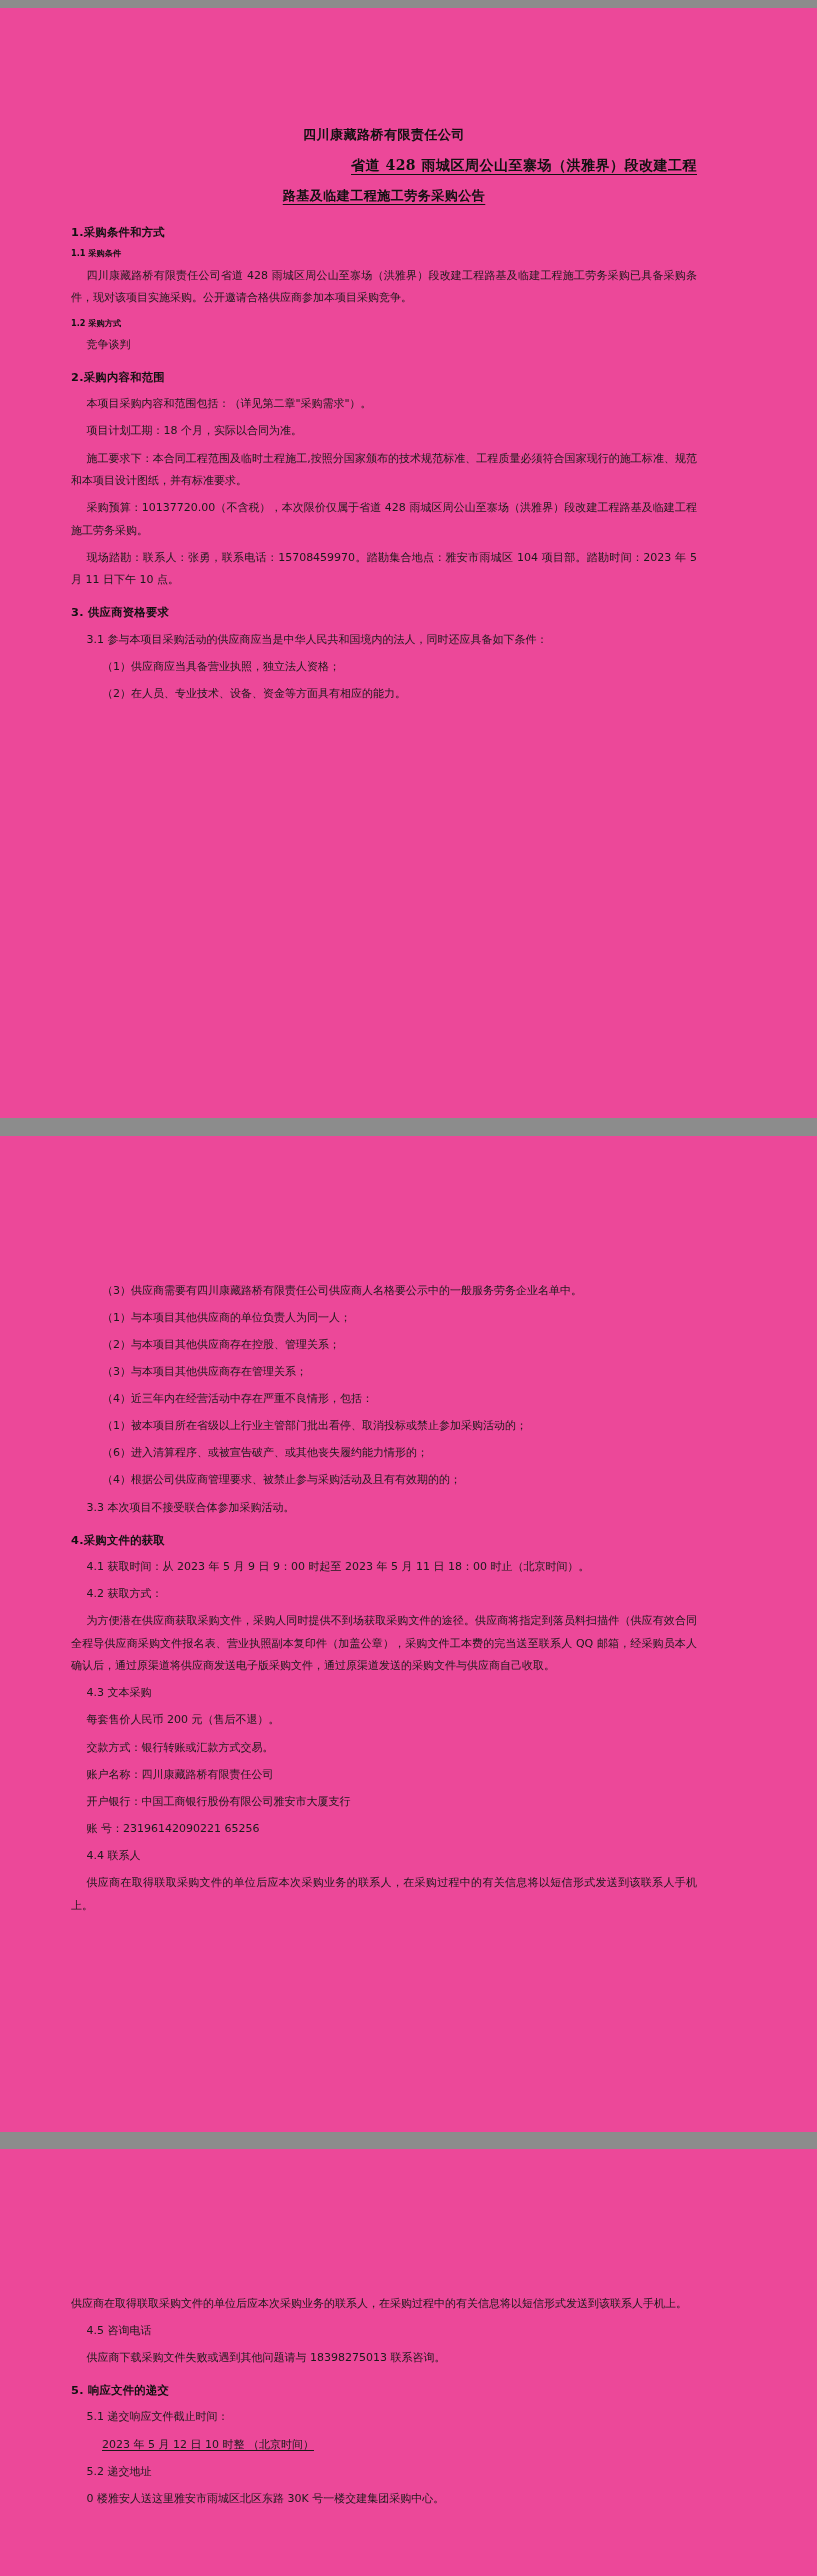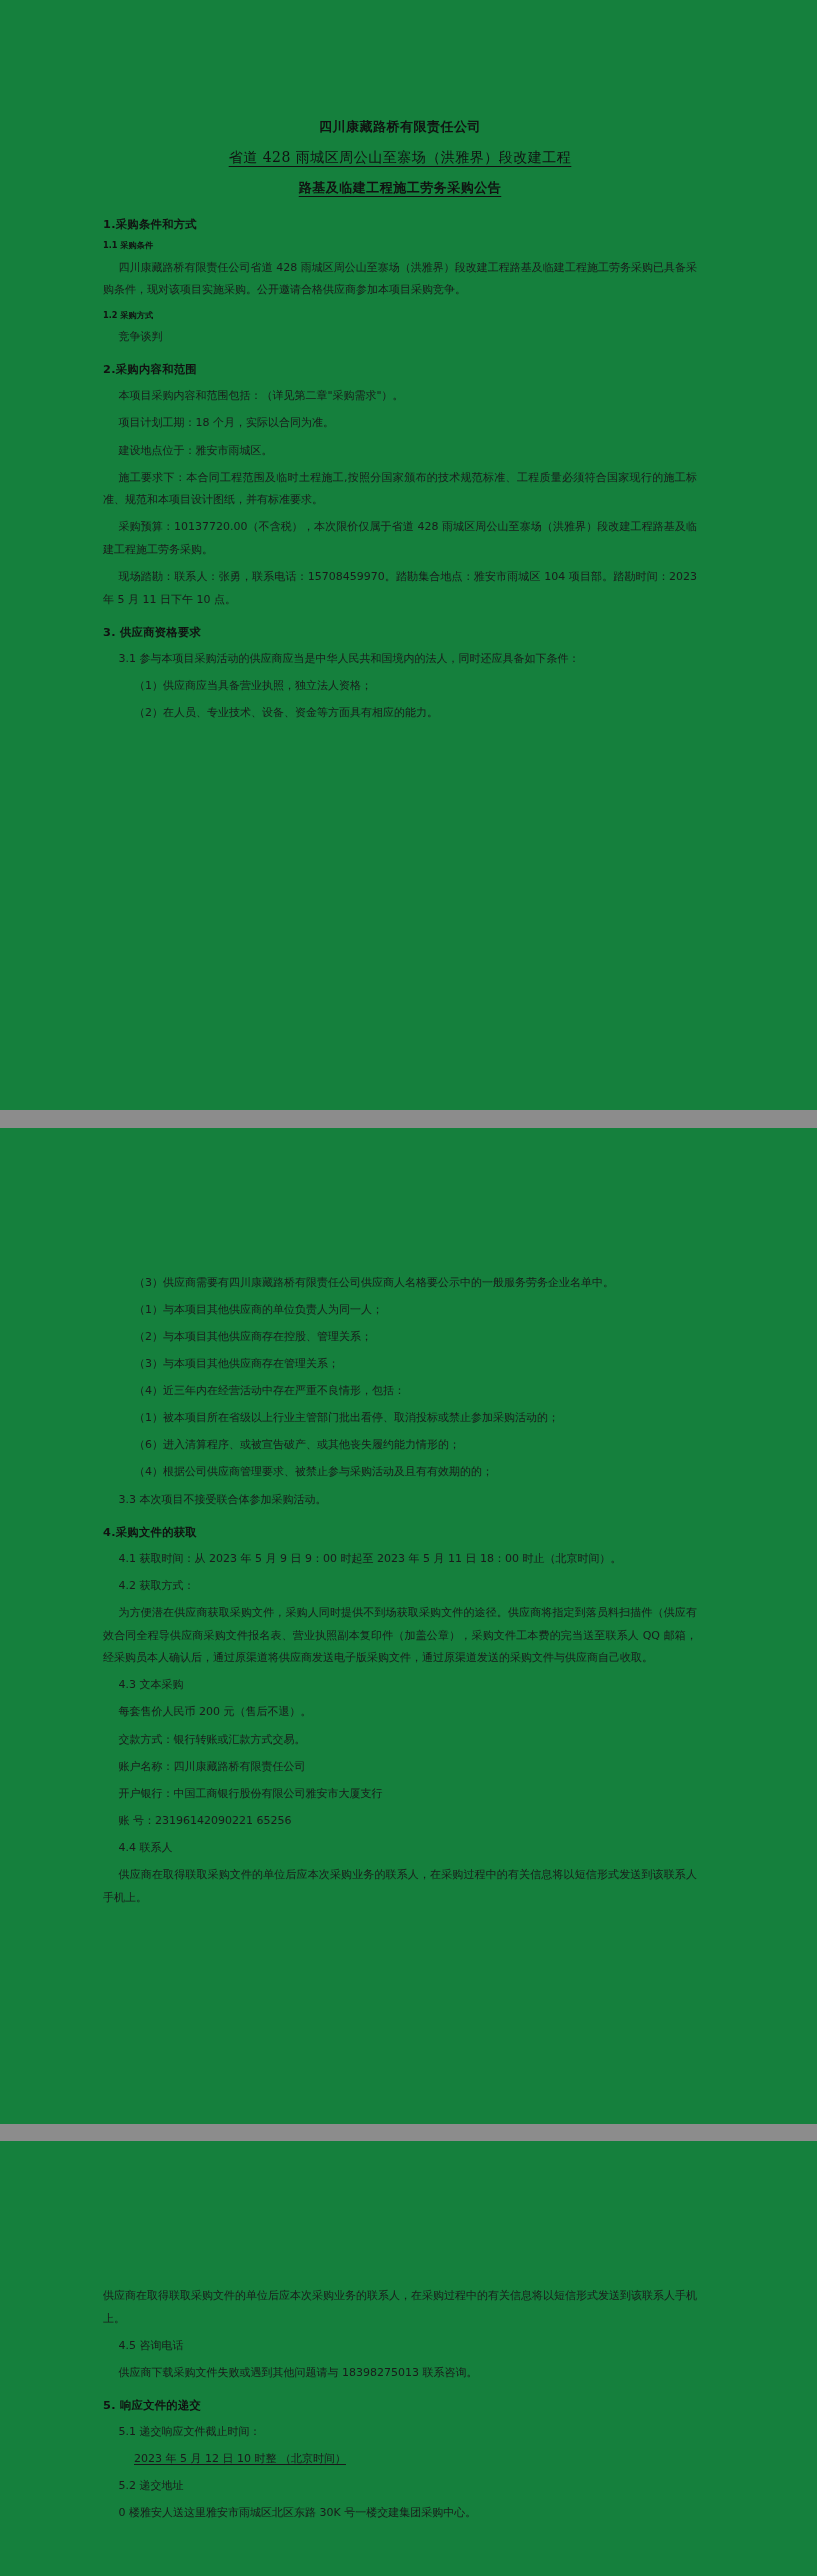--- a/index.html
+++ b/index.html
@@ -7,44 +7,45 @@
     padding: 0;
     background: #8c8c8c;
     font-family: "DejaVu Sans", "Liberation Sans", sans-serif;
   }
   .sheet-wrap {
     width: 818px;
     margin: 0 auto;
   }
   .page {
     position: relative;
-    background: #15803d;
+    background: #ec4899;
     width: 818px;
     box-sizing: border-box;
-    padding: 77px 121px 62px 103px;
+    padding: 77px 121px 62px 71px;
     margin-bottom: 17.5px;
     overflow: hidden;
+    margin-top: 8px;
   }
   .page.p1 { height: 1110px; padding-top: 118px; }
   .page.p2 { height: 996px; padding-top: 144px; }
   .page.p3 { height: 1180px; padding-top: 144px; }
 
   .doc-title {
     text-align: center;
     font-size: 13px;
     font-weight: bold;
     letter-spacing: 0.5px;
     color: #111;
     margin: 0 0 13.4px 0;
     font-family: "DejaVu Serif", "Liberation Serif", serif;
   }
   .doc-title-2 {
-    text-align: center;
+    text-align: right;
     font-size: 14px;
-    font-weight: normal;
+    font-weight: bold;
     letter-spacing: 0.5px;
     color: #111;
     margin: 0 0 11.3px 0;
     text-decoration: underline;
     text-underline-offset: 3.6px;
     font-family: "DejaVu Serif", "Liberation Serif", serif;
   }
   .doc-title-3 {
     text-align: center;
     font-size: 13px;
@@ -107,21 +108,20 @@
 
     <h2 class="sec">1.采购条件和方式</h2>
     <h3 class="sub">1.1 采购条件</h3>
     <p class="body ind">四川康藏路桥有限责任公司省道 428 雨城区周公山至寨场（洪雅界）段改建工程路基及临建工程施工劳务采购已具备采购条件，现对该项目实施采购。公开邀请合格供应商参加本项目采购竞争。</p>
     <h3 class="sub">1.2 采购方式</h3>
     <p class="body ind">竞争谈判</p>
 
     <h2 class="sec">2.采购内容和范围</h2>
     <p class="body ind">本项目采购内容和范围包括：（详见第二章"采购需求"）。</p>
     <p class="body ind">项目计划工期：18 个月，实际以合同为准。</p>
-    <p class="body ind">建设地点位于：雅安市雨城区。</p>
     <p class="body ind">施工要求下：本合同工程范围及临时土程施工,按照分国家颁布的技术规范标准、工程质量必须符合国家现行的施工标准、规范和本项目设计图纸，并有标准要求。</p>
     <p class="body ind">采购预算：10137720.00（不含税），本次限价仅属于省道 428 雨城区周公山至寨场（洪雅界）段改建工程路基及临建工程施工劳务采购。</p>
     <p class="body ind">现场踏勘：联系人：张勇，联系电话：15708459970。踏勘集合地点：雅安市雨城区 104 项目部。踏勘时间：2023 年 5 月 11 日下午 10 点。</p>
 
     <h2 class="sec">3. 供应商资格要求</h2>
     <p class="body ind">3.1 参与本项目采购活动的供应商应当是中华人民共和国境内的法人，同时还应具备如下条件：</p>
     <p class="body ind2">（1）供应商应当具备营业执照，独立法人资格；</p>
     <p class="body ind2">（2）在人员、专业技术、设备、资金等方面具有相应的能力。</p>
   </div>
 

